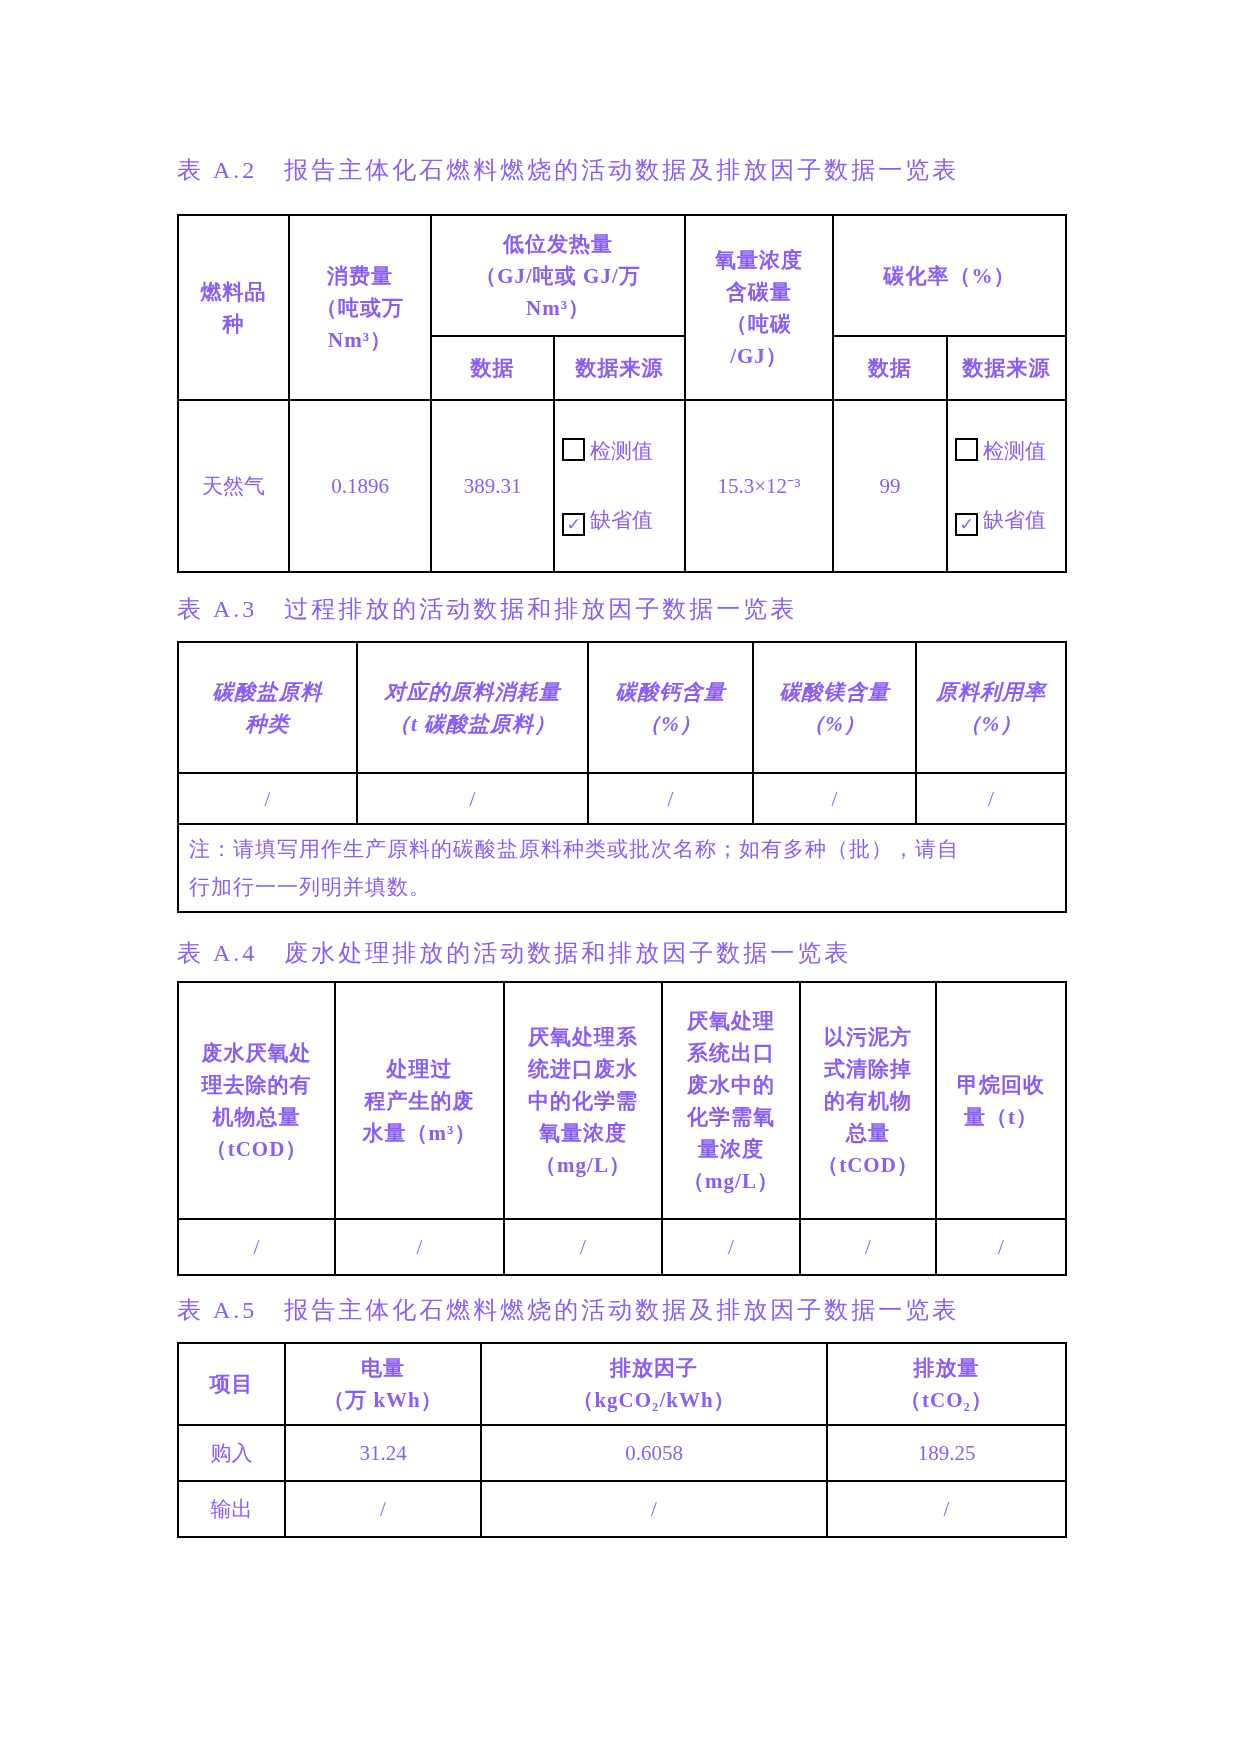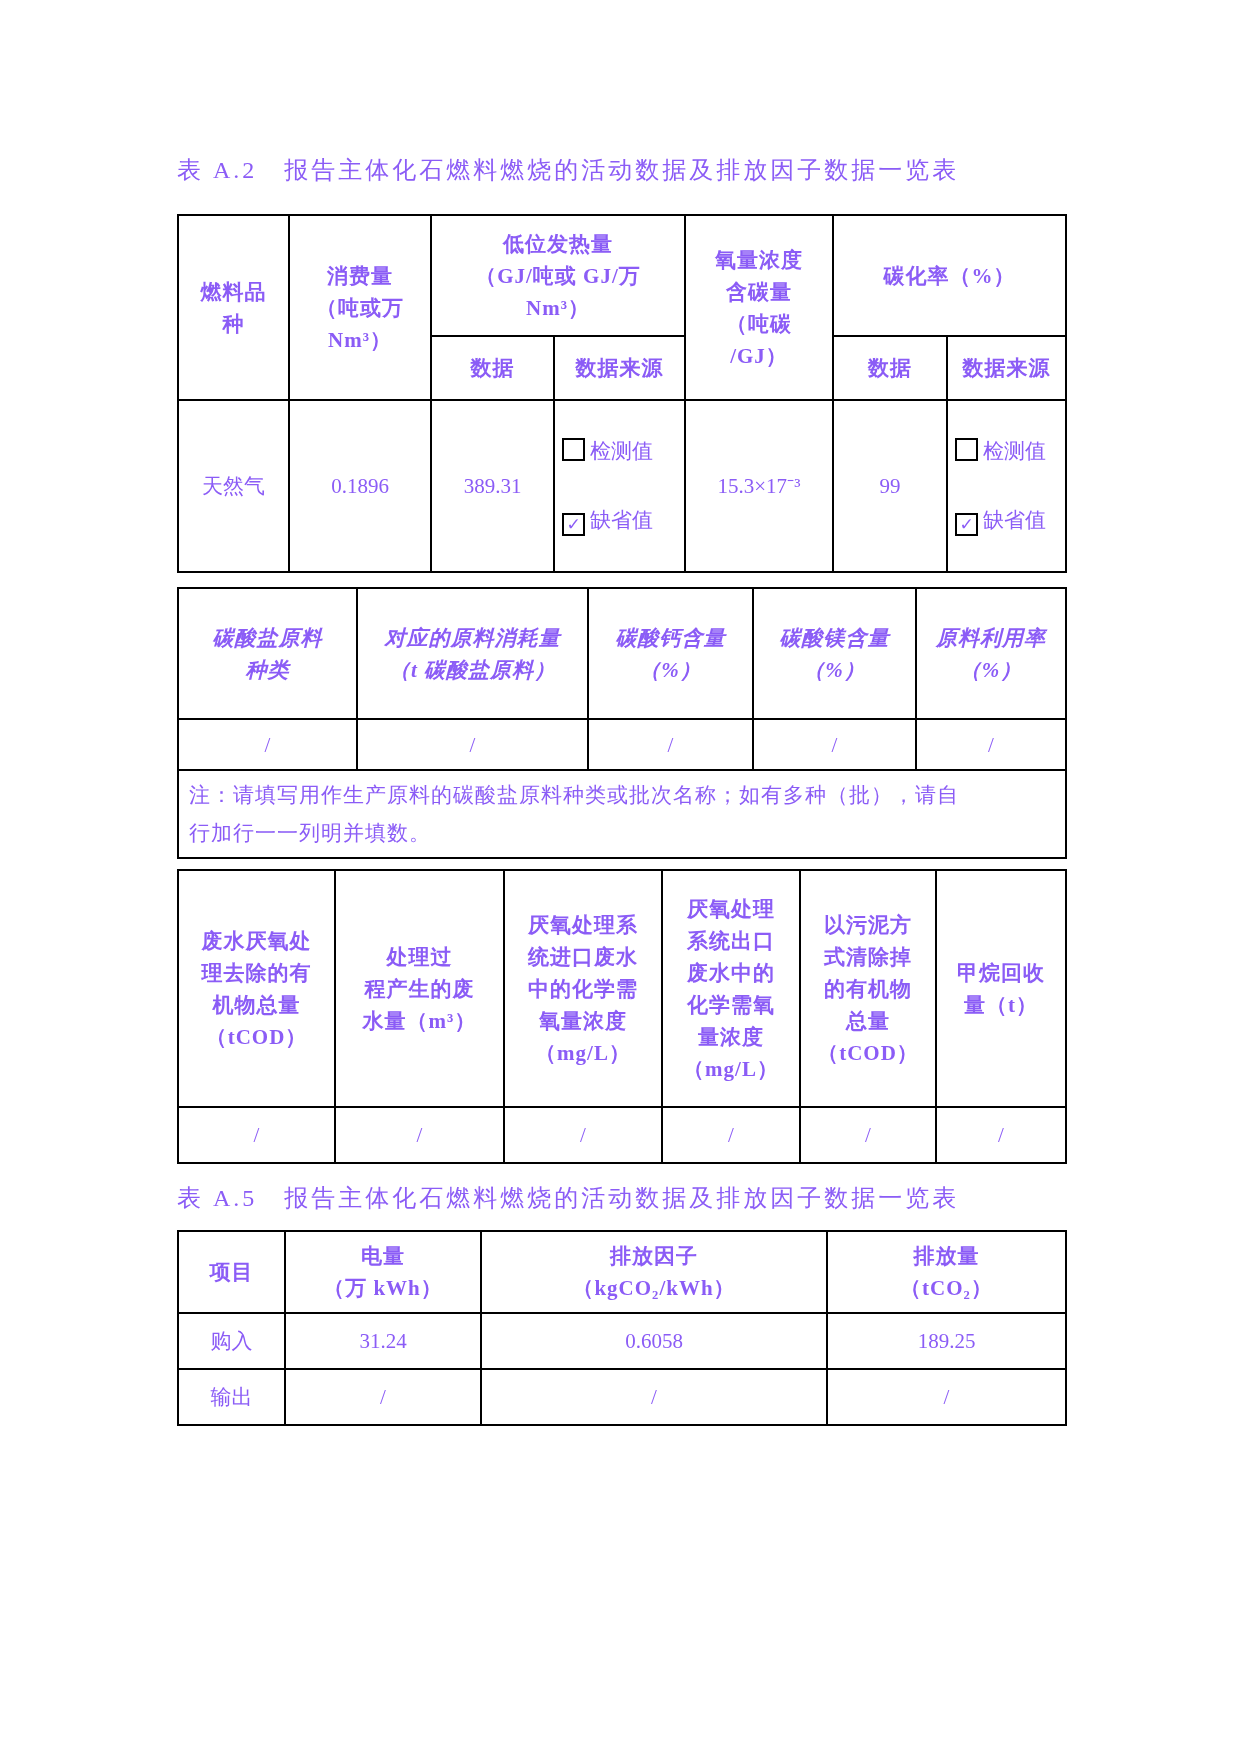--- a/index.html
+++ b/index.html
@@ -116,30 +116,31 @@
         <th>数据来源</th>
       </tr>
       <tr class="r-data">
         <td>天然气</td>
         <td>0.1896</td>
         <td>389.31</td>
         <td class="src-cell">
           <span class="opt"><span class="cbox"></span><span>检测值</span></span>
           <span class="opt"><span class="cbox">✓</span><span>缺省值</span></span>
         </td>
-        <td>15.3×17⁻³</td>
+        <td>15.3×12⁻³</td>
         <td>99</td>
         <td class="src-cell">
           <span class="opt"><span class="cbox"></span><span>检测值</span></span>
           <span class="opt"><span class="cbox">✓</span><span>缺省值</span></span>
         </td>
       </tr>
     </tbody>
       </table>
 
+    <div class="tbl-title t-a3-title">表 A.3　过程排放的活动数据和排放因子数据一览表</div>
     <table class="t-a3">
       <colgroup>
         <col style="width:179px">
           <col style="width:231px">
           <col style="width:165px">
           <col style="width:163px">
           <col style="width:150px">
       </colgroup>
       <tbody>
           <tr class="r-head">
@@ -161,20 +162,21 @@
         <td>/</td>
         <td>/</td>
       </tr>
       <tr class="r-note">
         <td colspan="5">注：请填写用作生产原料的碳酸盐原料种类或批次名称；如有多种（批），请自
 行加行一一列明并填数。</td>
       </tr>
     </tbody>
       </table>
 
+    <div class="tbl-title t-a4-title">表 A.4　废水处理排放的活动数据和排放因子数据一览表</div>
     <table class="t-a4">
       <colgroup>
         <col style="width:157px">
           <col style="width:169px">
           <col style="width:158px">
           <col style="width:138px">
           <col style="width:136px">
           <col style="width:130px">
       </colgroup>
       <tbody>

